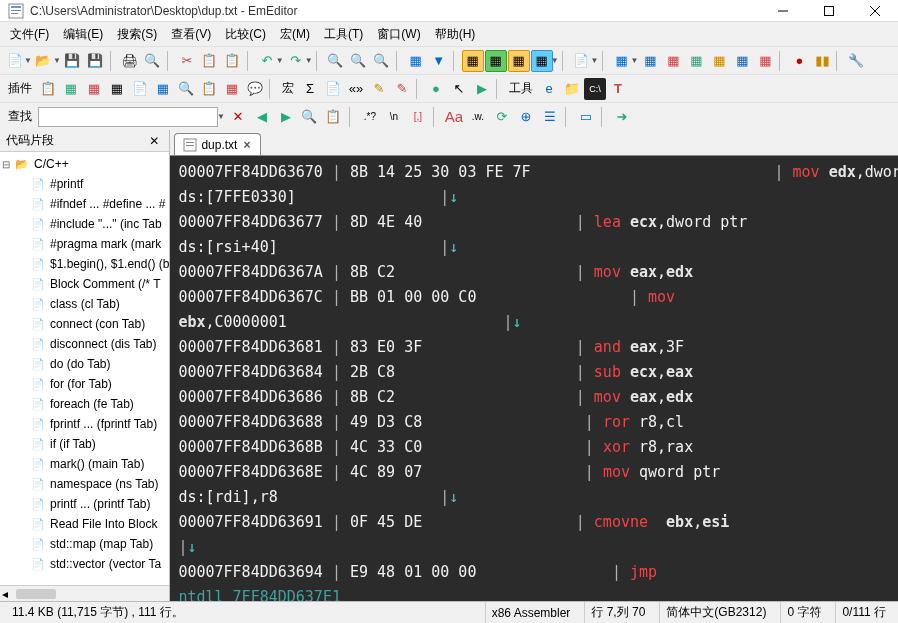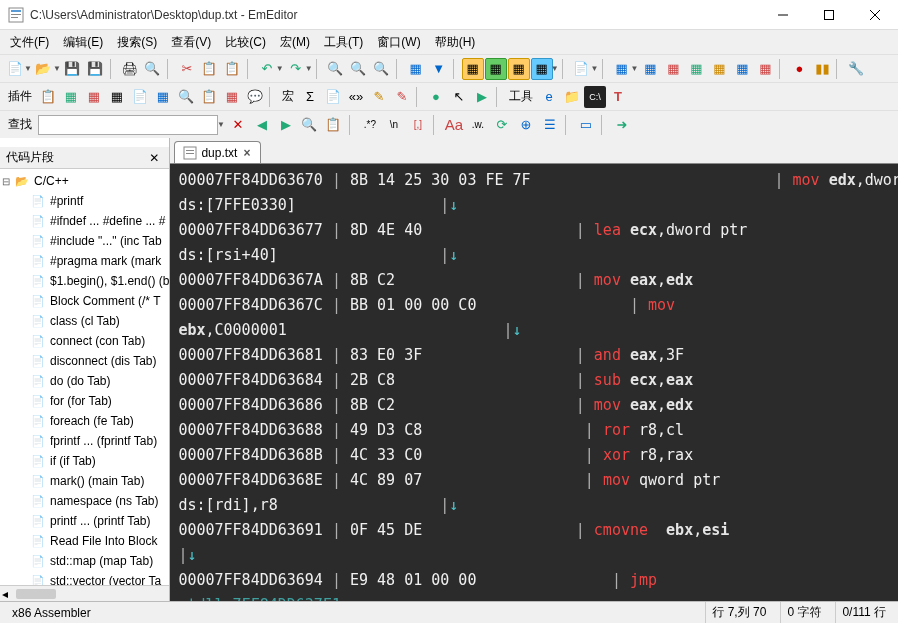--- a/index.html
+++ b/index.html
@@ -1,33 +1,33 @@
 <!DOCTYPE html>
 <html><head>
 <meta charset="utf-8">
 <style>
 * { box-sizing: border-box; margin: 0; padding: 0; }
 body { font-family: "Segoe UI", Tahoma, sans-serif; font-size: 12px; background: #f0f0f0; width: 898px; height: 623px; overflow: hidden; display: flex; flex-direction: column; }
-.titlebar { height: 30px; background: #fff; display: flex; align-items: center; padding-left: 8px; border-bottom: 1px solid #ddd; }
+.titlebar { height: 22px; background: #fff; display: flex; align-items: center; padding-left: 8px; border-bottom: 1px solid #ddd; }
 .titlebar .icon { width: 16px; height: 16px; margin-right: 6px; display: inline-flex; align-items: center; justify-content: center; }
 .titlebar .title { flex: 1; color: #333; font-size: 12px; }
 .winbtns { display: flex; }
 .winbtn { width: 46px; height: 30px; display: flex; align-items: center; justify-content: center; color: #333; }
 .menubar { height: 24px; display: flex; align-items: center; padding: 0 4px; background: #f0f0f0; gap: 2px; }
 .menuitem { padding: 2px 6px; font-size: 12px; color: #000; }
 .toolbar { height: 28px; display: flex; align-items: center; padding: 0 4px; background: #f0f0f0; gap: 1px; border-top: 1px solid #e0e0e0; flex-wrap: nowrap; overflow: hidden; }
 .tbtn { width: 22px; height: 22px; display: inline-flex; align-items: center; justify-content: center; border: 1px solid transparent; border-radius: 2px; font-size: 13px; cursor: pointer; }
 .tsep { width: 6px; height: 20px; border-left: 1px solid #bbb; margin: 0 2px; }
 .tlabel { font-size: 12px; color: #000; padding: 0 4px; }
 .drop { font-size: 8px; color: #555; margin-left: -3px; }
 .findbar { height: 28px; display: flex; align-items: center; padding: 0 4px; background: #f0f0f0; gap: 2px; border-top: 1px solid #e0e0e0; }
 .findinput { width: 180px; height: 20px; border: 1px solid #aaa; background: #fff; padding: 0 4px; font-size: 12px; }
 .main { flex: 1; display: flex; overflow: hidden; }
 .sidebar { width: 210px; background: #fff; display: flex; flex-direction: column; border-right: 1px solid #bbb; }
-.sidehdr { height: 22px; display: flex; align-items: center; padding: 0 6px; background: #f0f0f0; border-bottom: 1px solid #ccc; font-size: 12px; margin-top: 9px; }
+.sidehdr { height: 22px; display: flex; align-items: center; padding: 0 6px; background: #f0f0f0; border-bottom: 1px solid #ccc; font-size: 12px; }
 .sidehdr .x { margin-left: auto; cursor: pointer; padding: 0 4px; }
 .tree { flex: 1; overflow: hidden; padding: 2px 0; }
 .treerow { display: flex; align-items: center; height: 20px; padding-left: 8px; font-size: 12px; white-space: nowrap; overflow: hidden; }
 .treerow.root { padding-left: 2px; }
 .treerow .exp { width: 12px; color: #666; font-size: 10px; }
 .treerow .ficon { width: 16px; height: 16px; margin-right: 4px; display: inline-flex; align-items: center; justify-content: center; font-size: 11px; }
 .folder { color: #d9a23a; }
 .snip { color: #2b7bb9; }
 .sidescroll { height: 16px; background: #f0f0f0; border-top: 1px solid #ccc; display:flex; align-items:center; }
 .sidescroll .thumb { width:40px; height:10px; background:#ccc; margin-left:6px; border-radius:2px;}
@@ -315,17 +315,19 @@
         <span>dup.txt</span>
         <span class="tx">×</span>
       </div>
     </div>
     <div class="code" id="code"><span class="ln"><span class="c-white">00007FF84DD63670</span> <span class="c-gray">|</span> <span class="c-white">8B 14 25 30 03 FE 7F</span>                           <span class="c-gray">|</span> <span class="c-green">mov</span> <span class="c-pink">edx</span><span class="c-white">,dword ptr</span></span><span class="ln"><span class="c-white">ds:[7FFE0330]</span>                <span class="c-gray">|</span><span class="c-cyan">↓</span></span><span class="ln"><span class="c-white">00007FF84DD63677</span> <span class="c-gray">|</span> <span class="c-white">8D 4E 40</span>                 <span class="c-gray">|</span> <span class="c-green">lea</span> <span class="c-pink">ecx</span><span class="c-white">,dword ptr</span></span><span class="ln"><span class="c-white">ds:[rsi+40]</span>                  <span class="c-gray">|</span><span class="c-cyan">↓</span></span><span class="ln"><span class="c-white">00007FF84DD6367A</span> <span class="c-gray">|</span> <span class="c-white">8B C2</span>                    <span class="c-gray">|</span> <span class="c-green">mov</span> <span class="c-pink">eax</span><span class="c-white">,</span><span class="c-pink">edx</span>                                 </span><span class="ln"><span class="c-white">00007FF84DD6367C</span> <span class="c-gray">|</span> <span class="c-white">BB 01 00 00 C0</span>                 <span class="c-gray">|</span> <span class="c-green">mov</span></span><span class="ln"><span class="c-pink">ebx</span><span class="c-white">,C0000001</span>                        <span class="c-gray">|</span><span class="c-cyan">↓</span></span><span class="ln"><span class="c-white">00007FF84DD63681</span> <span class="c-gray">|</span> <span class="c-white">83 E0 3F</span>                 <span class="c-gray">|</span> <span class="c-green">and</span> <span class="c-pink">eax</span><span class="c-white">,3F</span>                                  </span><span class="ln"><span class="c-white">00007FF84DD63684</span> <span class="c-gray">|</span> <span class="c-white">2B C8</span>                    <span class="c-gray">|</span> <span class="c-green">sub</span> <span class="c-pink">ecx</span><span class="c-white">,</span><span class="c-pink">eax</span>                                 </span><span class="ln"><span class="c-white">00007FF84DD63686</span> <span class="c-gray">|</span> <span class="c-white">8B C2</span>                    <span class="c-gray">|</span> <span class="c-green">mov</span> <span class="c-pink">eax</span><span class="c-white">,</span><span class="c-pink">edx</span>                                 </span><span class="ln"><span class="c-white">00007FF84DD63688</span> <span class="c-gray">|</span> <span class="c-white">49 D3 C8</span>                  <span class="c-gray">|</span> <span class="c-green">ror</span><span class="c-white"> r8,cl</span>                                  </span><span class="ln"><span class="c-white">00007FF84DD6368B</span> <span class="c-gray">|</span> <span class="c-white">4C 33 C0</span>                  <span class="c-gray">|</span> <span class="c-green">xor</span><span class="c-white"> r8,rax</span>                                 </span><span class="ln"><span class="c-white">00007FF84DD6368E</span> <span class="c-gray">|</span> <span class="c-white">4C 89 07</span>                  <span class="c-gray">|</span> <span class="c-green">mov</span><span class="c-white"> qword ptr</span></span><span class="ln"><span class="c-white">ds:[rdi],r8</span>                  <span class="c-gray">|</span><span class="c-cyan">↓</span></span><span class="ln"><span class="c-white">00007FF84DD63691</span> <span class="c-gray">|</span> <span class="c-white">0F 45 DE</span>                 <span class="c-gray">|</span> <span class="c-green">cmovne</span> <span class="c-pink"> ebx</span><span class="c-white">,</span><span class="c-pink">esi</span></span><span class="ln"><span class="c-gray">|</span><span class="c-cyan">↓</span></span><span class="ln"><span class="c-white">00007FF84DD63694</span> <span class="c-gray">|</span> <span class="c-white">E9 48 01 00 00</span>               <span class="c-gray">|</span> <span class="c-green">jmp</span></span><span class="ln"><span class="c-teal">ntdll 7FF84DD637E1</span></span></div>
 
   </div>
 </div>
 
 <div class="status">
+  <div class="cell">11.4 KB (11,715 字节) , 111 行。</div>
   <div class="cell">x86 Assembler</div>
   <div class="cell">行 7,列 70</div>
+  <div class="cell">简体中文(GB2312)</div>
   <div class="cell">0 字符</div>
   <div class="cell">0/111 行</div>
 </div>
 
 </body></html>

